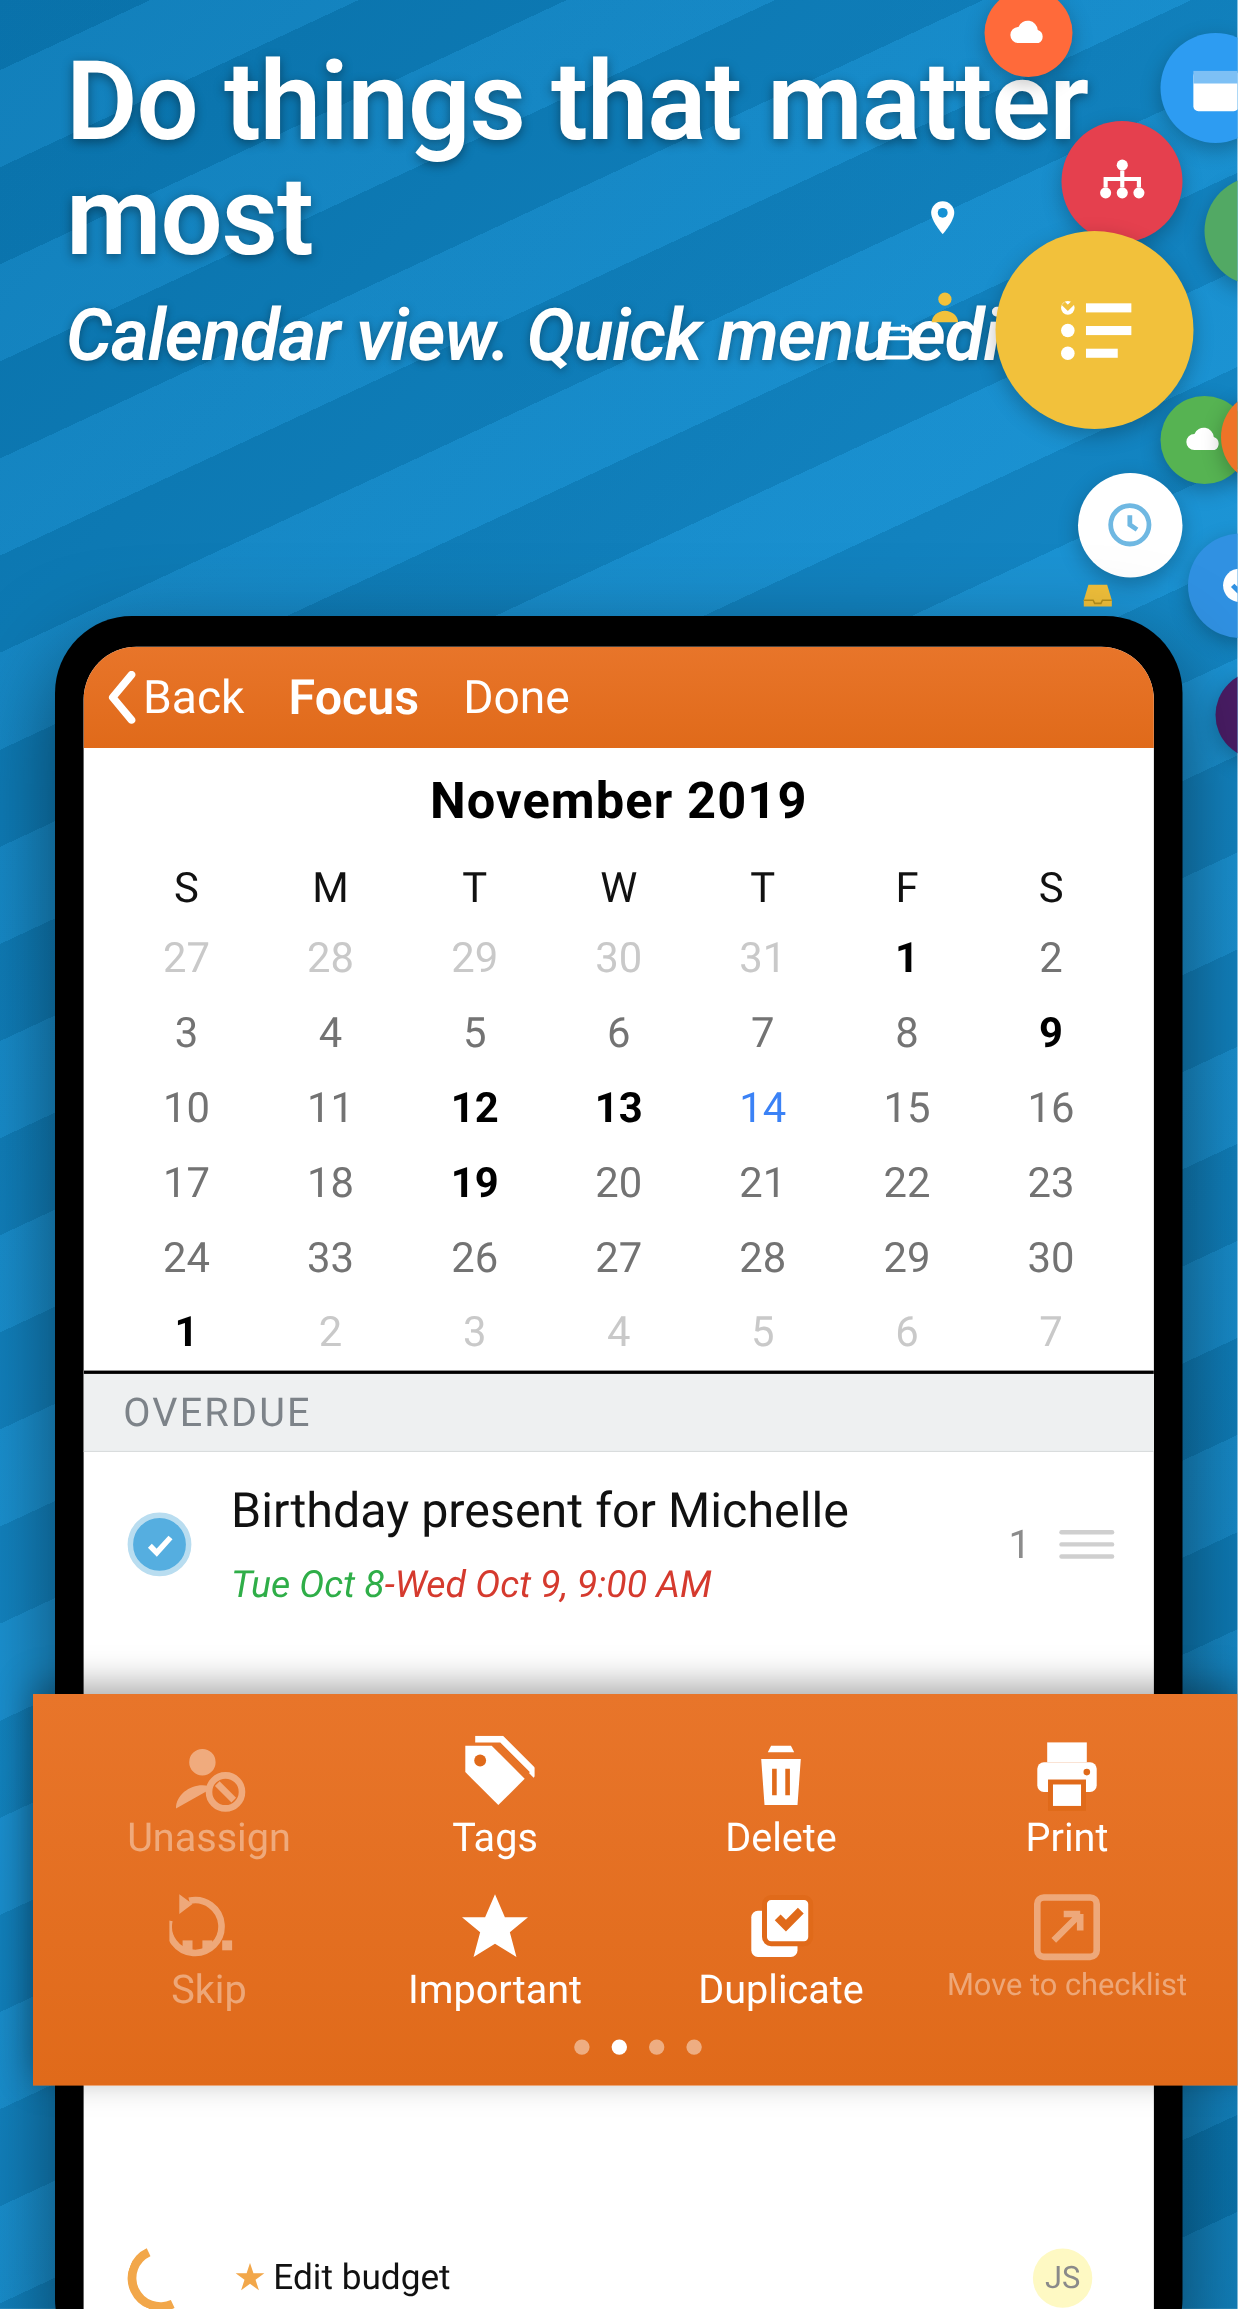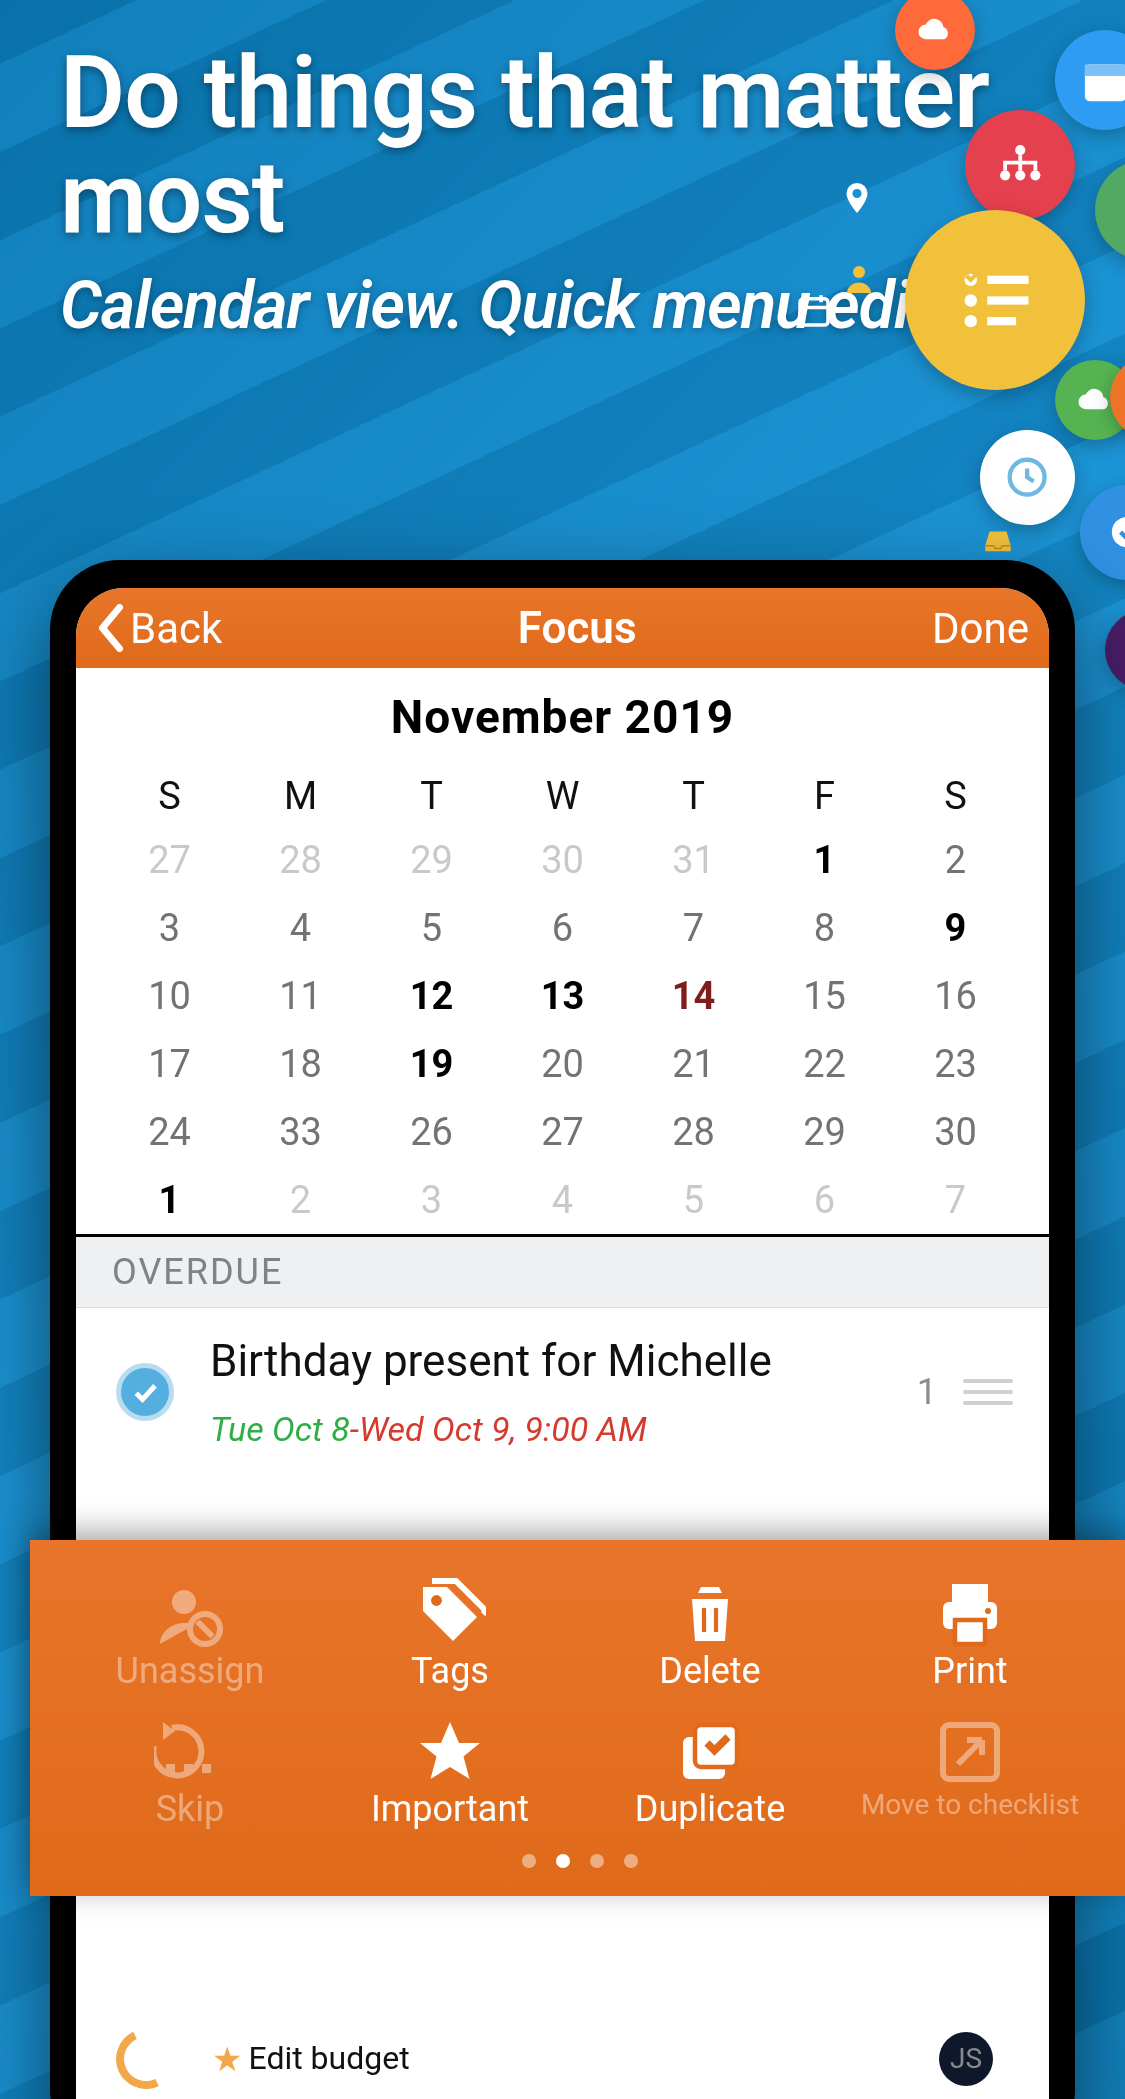--- a/index.html
+++ b/index.html
@@ -68,42 +68,42 @@
 
     .screen {
       width: 973px;
       height: 1570px;
       background: #fff;
       border-radius: 48px;
       overflow: hidden;
       position: relative;
     }
     .navbar {
-      height: 80px;
+      height: 92px;
       background: linear-gradient(#e8752a, #e06a1a);
       display: flex;
       align-items: center;
-      justify-content: space-between;
       padding: 0 20px;
       color: #fff;
       font-size: 42px;
+      gap: 40px;
     }
     .navbar-left { display:flex; align-items:center; cursor:pointer; }
     .navbar-left svg { width: 30px; height: 48px; fill: #fff; margin-right: 4px; }
     .navbar-title { font-weight: 600; font-size: 44px; }
     .navbar-right { font-size: 42px; cursor: pointer; }
 
     .month-title { text-align:center; font-size: 46px; font-weight: 700; padding: 22px 0 18px; letter-spacing: 1px; }
     .cal-grid { display: grid; grid-template-columns: repeat(7, 1fr); padding: 0 28px; }
     .dow, .day { text-align: center; font-size: 38px; padding: 12px 0;}
     .dow { font-weight: 400; color:#111; padding-bottom: 8px; }
     .day { color:#737373; }
     .day.faded { color:#c9c9c9; }
     .day.bold { color:#000; font-weight: 700; }
-    .day.selected { color:#7f1d1d; font-weight: 700; }
+    .day.selected { color:#3b82f6; font-weight: 400; }
 
     .section-header {
       background: #eef0f1;
       border-top: 3px solid #000000;
       border-bottom: 1px solid #d9dcdd;
       padding: 14px 36px;
       color: #7d8389;
       font-size: 36px;
       letter-spacing: 2px;
     }
@@ -133,21 +133,21 @@
 
     .second-task {
       display:flex; align-items:center; padding: 10px 36px 0 40px;
     }
     .spinner-circle {
       width: 60px; height: 60px; border-radius:50%;
       border: 8px solid #f2a74a; border-top-color: transparent; border-right-color: transparent;
       margin-right: 36px; transform: rotate(20deg);
     }
     .star-ic { color:#f2a74a; font-size: 34px; margin-right: 6px; }
-    .avatar-badge { width:54px; height:54px; border-radius:50%; background:#0f172a; color:#8a8a8a; display:flex; align-items:center; justify-content:center; font-size:28px; margin-left:auto; margin-right: 20px; }
+    .avatar-badge { width:54px; height:54px; border-radius:50%; background:#fef9c3; color:#8a8a8a; display:flex; align-items:center; justify-content:center; font-size:28px; margin-left:auto; margin-right: 20px; }
 
     .quick-menu {
       position: absolute;
       left: 30px;
       right: -5px;
       top: 1540px;
       background: linear-gradient(#e8752a, #e06a1a);
       padding: 38px 30px 28px;
       box-shadow: 0 -8px 30px rgba(0,0,0,0.35);
     }

